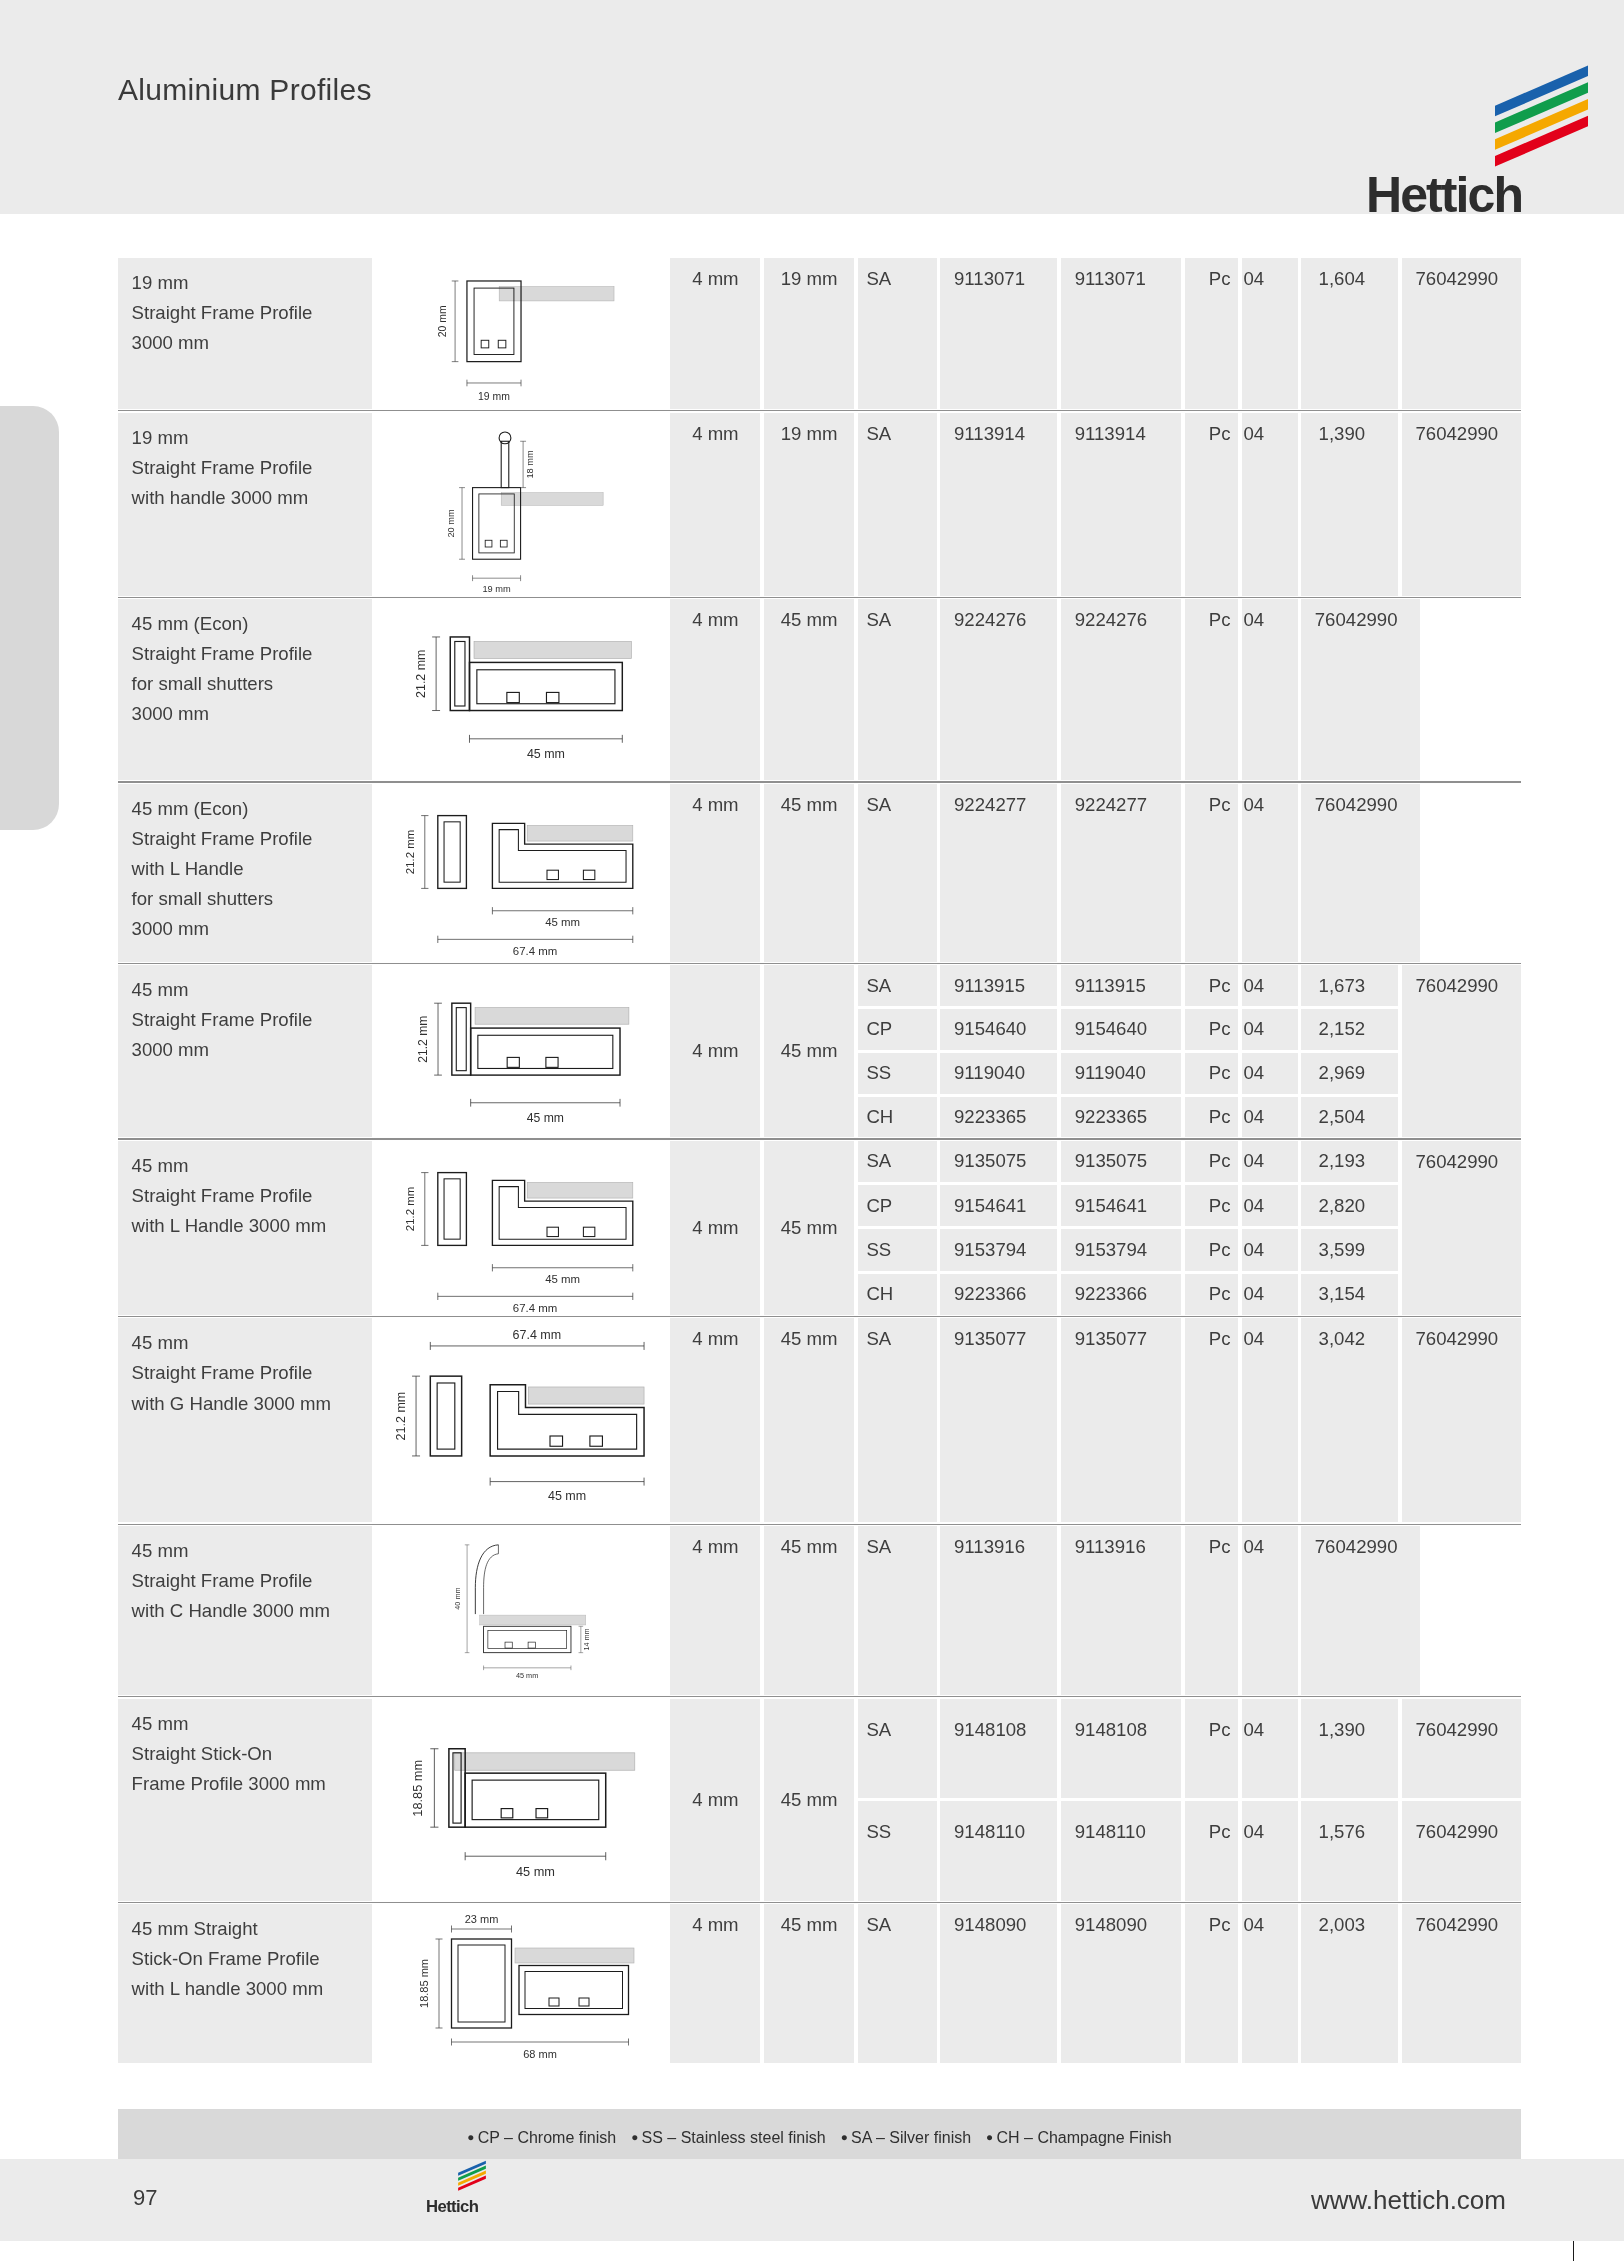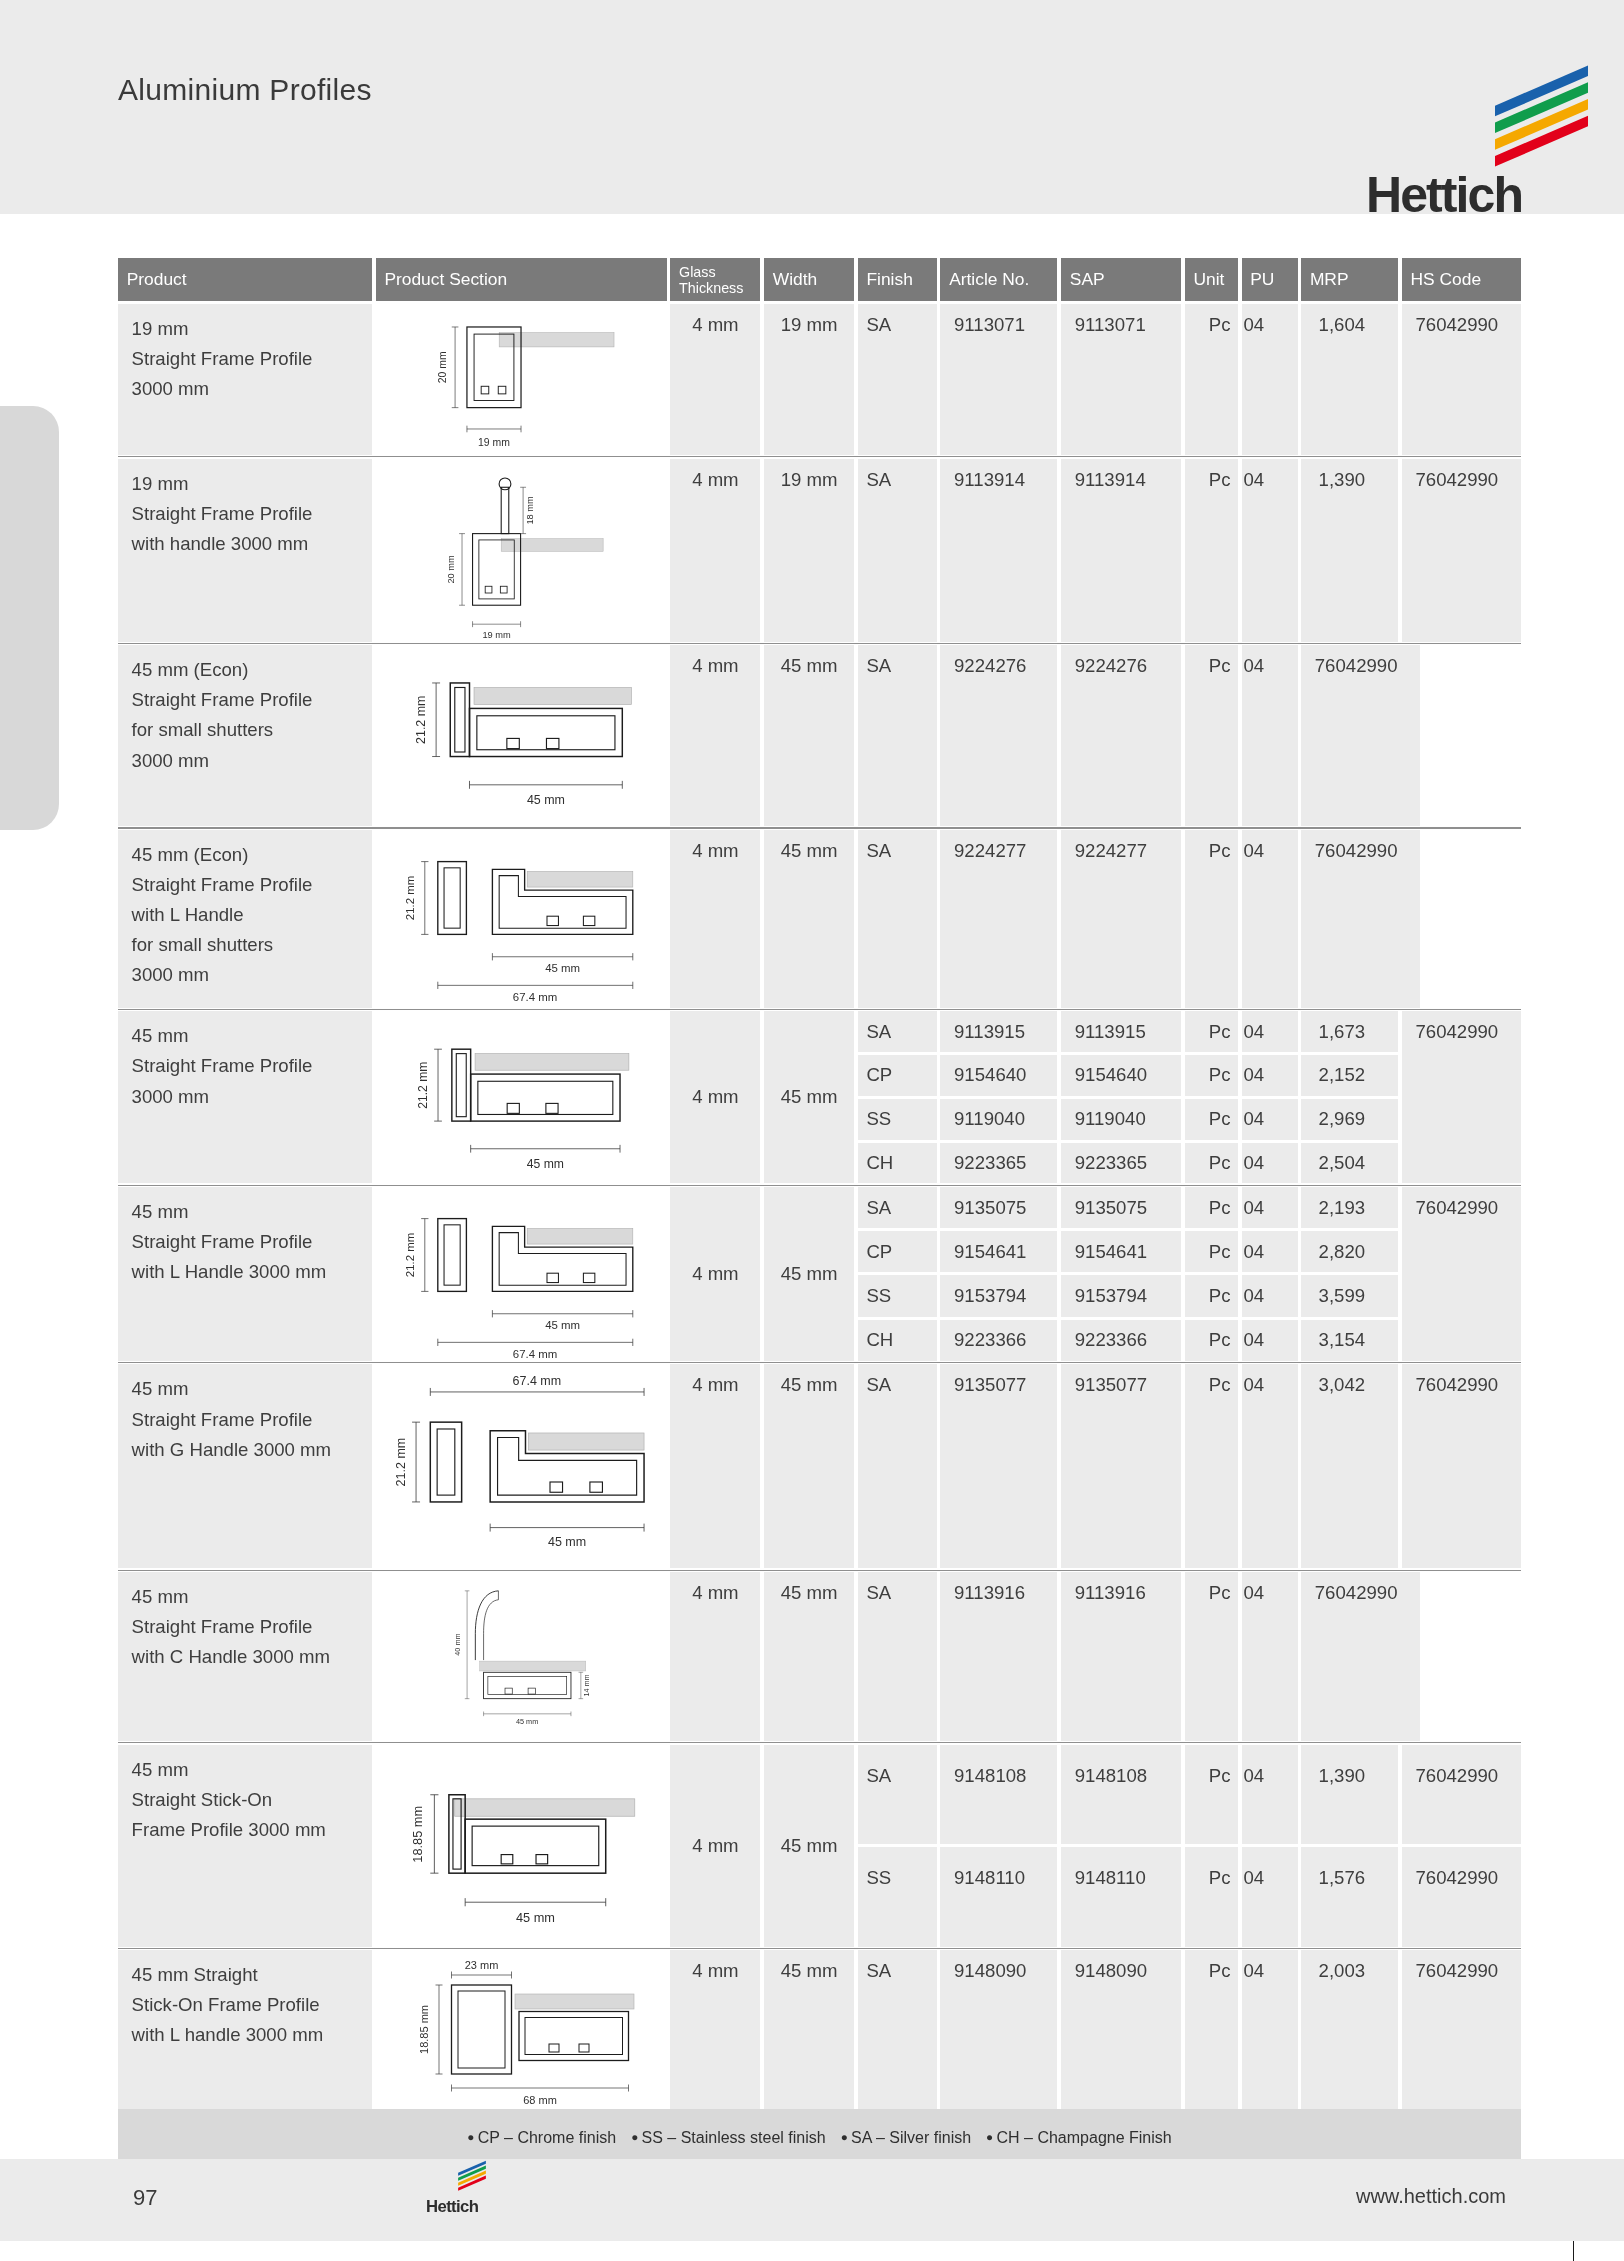--- a/index.html
+++ b/index.html
@@ -57,21 +57,21 @@
   .inline{fill:none;stroke:#1c1c1c;stroke-width:2;}
   .glassbar{fill:#d9d9d9;stroke:#b0b0b0;stroke-width:1.2;}
   .dimline{stroke:#3a3a3a;stroke-width:1.4;}
   .dim{font-size:22px;fill:#303030;}
   
   .legend{position:absolute;left:118px;top:2109px;width:1403px;height:58px;background:#d9d9d9;
           display:flex;align-items:center;justify-content:center;gap:15px;font-size:16px;color:#2f2f2f;}
   .legend .item::before{content:"● ";font-size:11.8px;vertical-align:2.5px;}
   .footer{position:absolute;left:0;top:2159px;width:1625px;height:82px;background:#ebebeb;}
   .page-num{position:absolute;left:133px;top:26px;font-size:22px;color:#3a3a3a;}
-  .website{position:absolute;right:119px;top:26px;font-size:20px;color:#3a3a3a;text-decoration:none;}
+  .website{position:absolute;right:119px;top:26px;font-size:26px;color:#3a3a3a;text-decoration:none;}
 </style>
 </head>
 <body>
 
 <div class="page">
 
   <div class="mark" style="left:43px;top:0;width:1.9px;height:23.5px;"></div>
   <div class="mark" style="left:0;top:34px;width:53px;height:1.9px;"></div>
   <div class="mark" style="left:1572px;top:34px;width:53px;height:1.9px;"></div>
   <div class="mark" style="left:1573px;top:2240px;width:1.2px;height:22px;"></div>
@@ -87,33 +87,20 @@
       <polygon points="0,144 150,79 150,96 0,161" fill="#f5a800"></polygon>
       <polygon points="0,171 150,106 150,123 0,188" fill="#e2001a"></polygon>
     </svg>
     <div class="wordmark">Hettich</div>
   </div>
 
   <div class="side-tab"></div>
 
   <div class="table">
 
-    <div class="row hrow">
-      <div class="cell c-prod">Product</div>
-      <div class="cell c-sec" style="align-items:center;padding-top:0;">Product Section</div>
-      <div class="cell c-glass" style="justify-content:flex-start;">Glass Thickness</div>
-      <div class="cell c-width" style="justify-content:flex-start;">Width</div>
-      <div class="cell c-fin">Finish</div>
-      <div class="cell c-art">Article No.</div>
-      <div class="cell c-sap">SAP</div>
-      <div class="cell c-unit">Unit</div>
-      <div class="cell c-pu">PU</div>
-      <div class="cell c-mrp">MRP</div>
-      <div class="cell c-hs">HS Code</div>
-    </div>
 
     <div class="row single" style="height:151px;">
       <div class="cell c-prod">
           <div class="prod-text">19 mm
 Straight Frame Profile
 3000 mm</div>
         </div>
       <div class="cell c-sec">
         <svg width="223" viewBox="0 0 470 300" style="font-size:30px">
           <rect class="glassbar" x="188" y="52" width="242" height="30"></rect>

